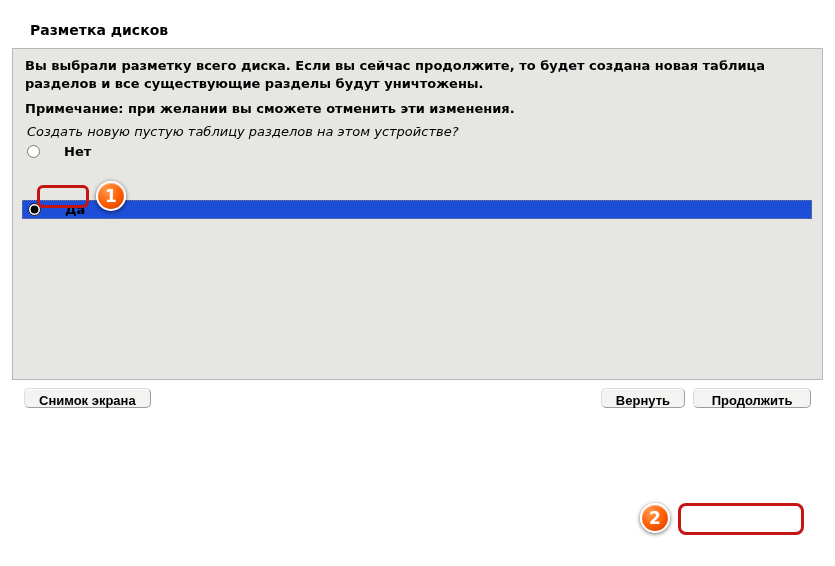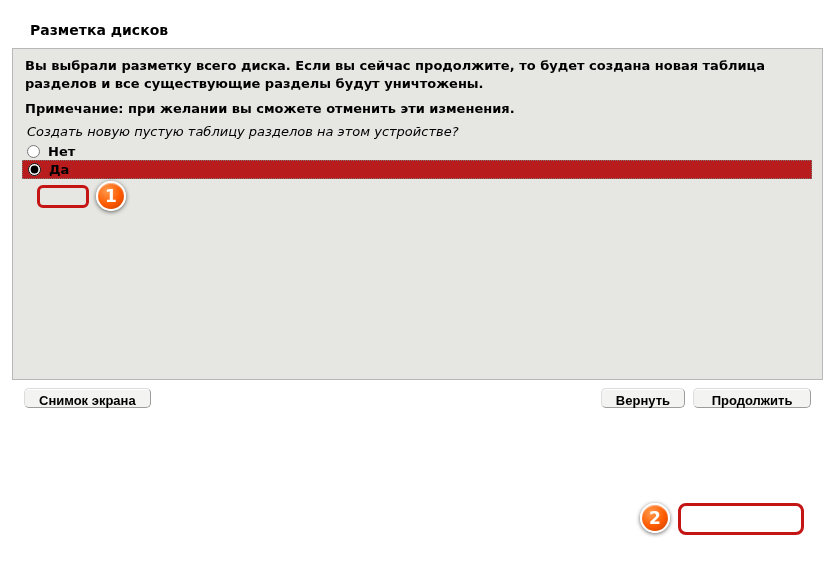--- a/index.html
+++ b/index.html
@@ -32,29 +32,30 @@
     line-height: 1.35;
     padding: 2px 2px 6px 2px;
   }
   .question {
     font-style: italic;
     padding: 0 2px 4px 4px;
   }
   .opt-row {
     display: flex;
     align-items: center;
-    gap: 6px;
+    gap: 22px;
     padding: 1px 2px;
     font-size: 13px;
   }
   .opt-row.selected {
     border: 1px dotted #7a7a7a;
-    background: #b91c1c;
+    background: #1d4ed8;
     margin-left:-1px;
     padding-left:3px;
+    margin-top:40px;
   }
   .opt-row input[type=radio] {
     margin: 0 2px 0 2px;
     accent-color: #000;
   }
   .opt-row label { font-weight: bold; }
 
   .footer {
     display: flex;
     align-items: center;

